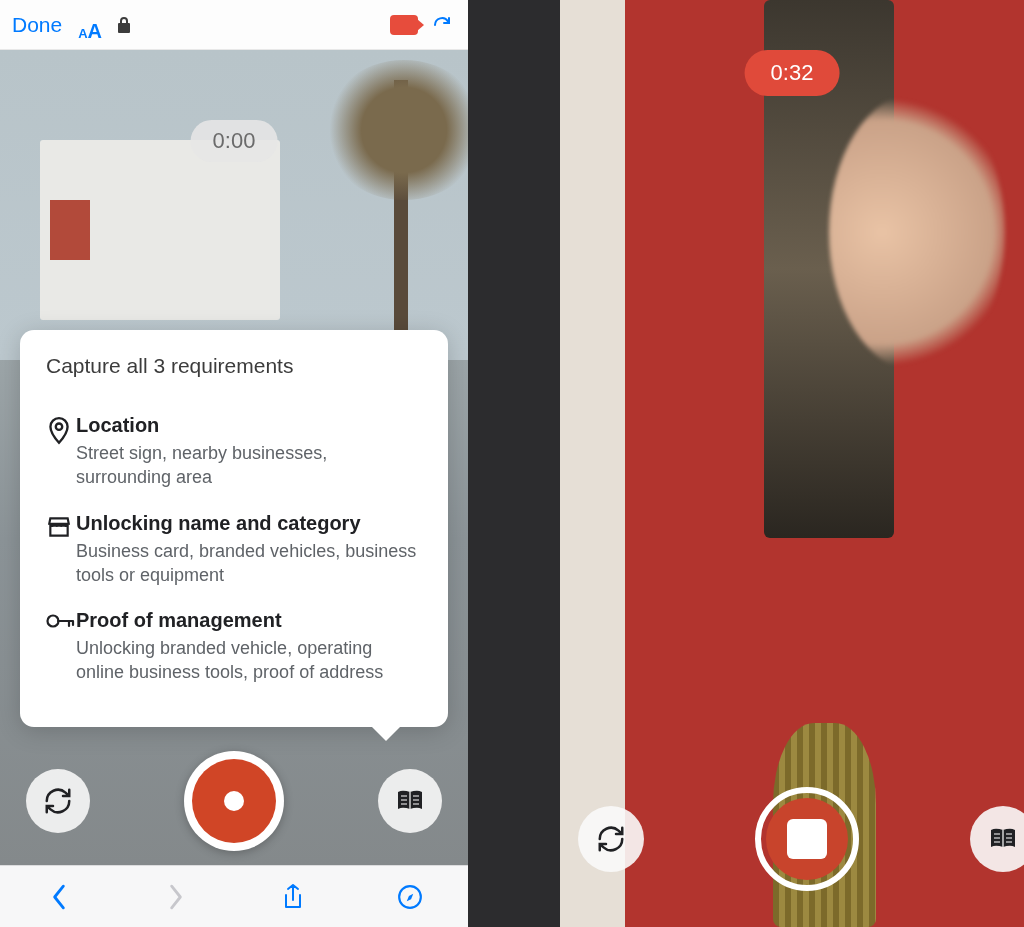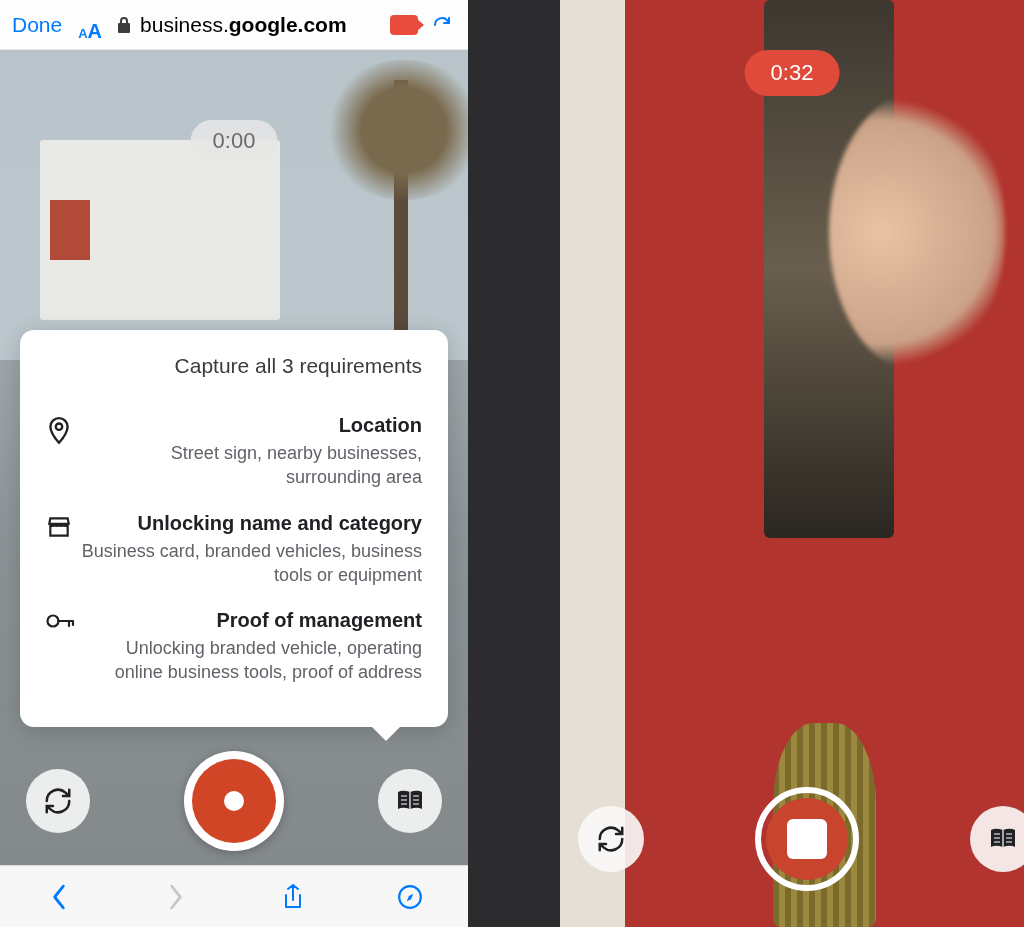--- a/index.html
+++ b/index.html
@@ -17,21 +17,21 @@
   .aa { color:#007aff; font-weight:600; padding:0 6px;margin-top:14px; }
   .aa .small{font-size:13px;} .aa .big{font-size:20px;}
   .lock { color:#3c3c3c; padding:0 2px; }
   .url-host { color:#000; font-size:21px; font-weight:400; }
   .url-host b { font-weight:700; }
   .spacer{flex:1;}
   .cam-badge { width:28px; height:20px; background:#e74c3c; border-radius:4px; position:relative; }
   .cam-badge::after{content:"";position:absolute;right:-6px;top:4px;width:0;height:0;border-left:7px solid #e74c3c;border-top:6px solid transparent;border-bottom:6px solid transparent;}
   .reload { color:#007aff; padding:0 6px; }
 
-  .camera-area { flex:1; position:relative; overflow:hidden;text-align:right; }
+  .camera-area { flex:1; position:relative; overflow:hidden; }
   
   .bg-left {
     position:absolute; inset:0;
     background:
       linear-gradient(180deg, rgba(255,255,255,0) 55%, rgba(0,0,0,0) 55%),
       linear-gradient(180deg,#b8c4c9 0%,#bcc8ce 38%,#9da6a9 38%,#8c9498 60%,#84898b 100%);
   }
   .house{position:absolute;left:40px;top:90px;width:240px;height:180px;background:#e9e9e6;border-radius:3px;}
   .house::before{content:"";position:absolute;left:10px;top:60px;width:40px;height:60px;background:#b24a3a;}
   .tree1{position:absolute;right:60px;top:30px;width:14px;height:300px;background:#594a3a;}
@@ -126,23 +126,20 @@
 <div class="phone-left">
 
   <div class="addr-bar">
     <span class="done">Done</span>
     <span class="aa"><span class="small">A</span><span class="big">A</span></span>
     <span class="lock">
       <svg width="16" height="18" viewBox="0 0 16 18">
           <path fill="currentColor" d="M4 7V5a4 4 0 0 1 8 0v2h1a1 1 0 0 1 1 1v8a1 1 0 0 1-1 1H3a1 1 0 0 1-1-1V8a1 1 0 0 1 1-1h1zm2 0h4V5a2 2 0 0 0-4 0v2z"></path>
         </svg>
     </span>
-    <span class="url-host">
-      <span>business.</span><b>google.com</b>
-    </span>
     <span class="spacer"></span>
     <span class="cam-badge"></span>
     <span class="reload">
       <svg width="24" height="24" viewBox="0 0 24 24">
           <path fill="none" stroke="currentColor" stroke-width="2" stroke-linecap="round" d="M19 5v5h-5M5 12a7 7 0 0 1 13-3.5"></path>
         </svg>
     </span>
   </div>
 
   <div class="camera-area">

